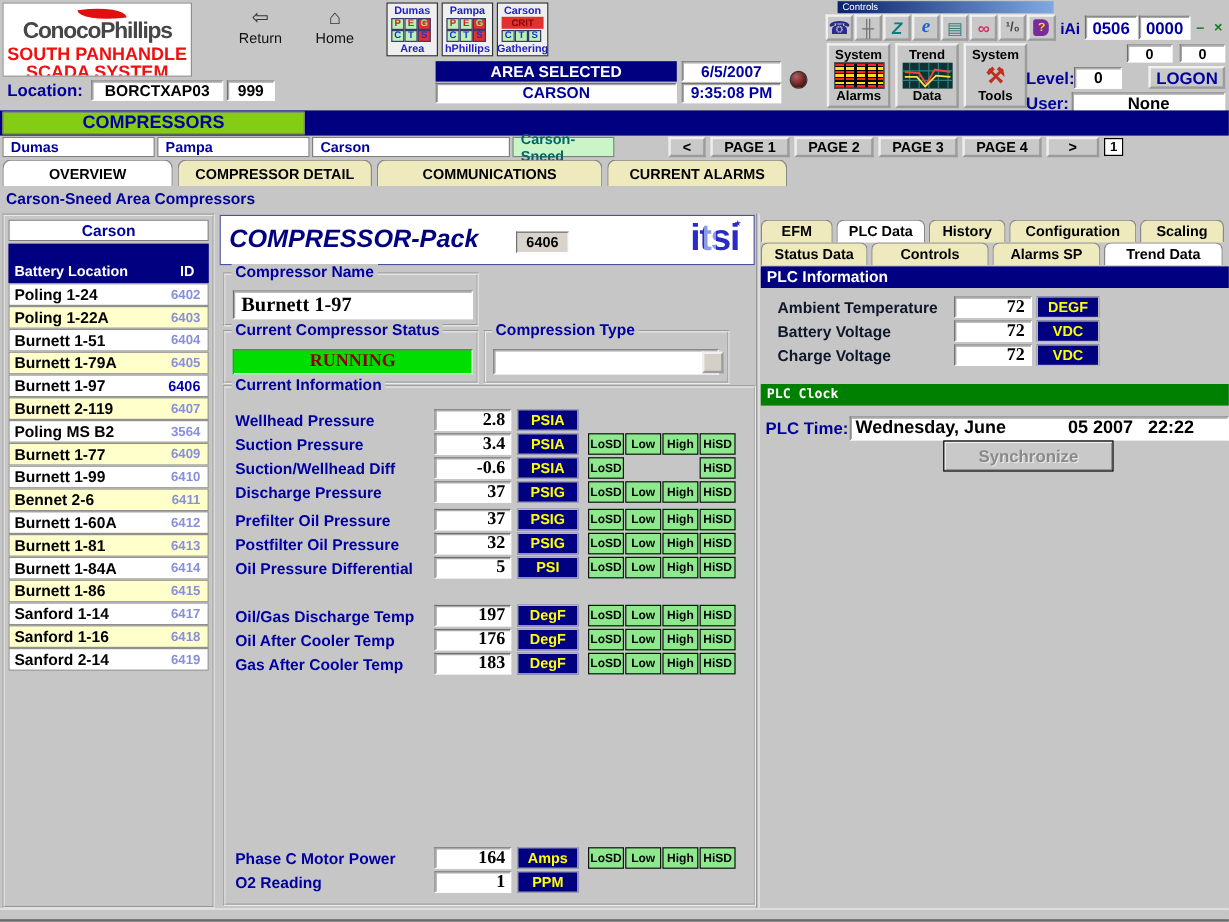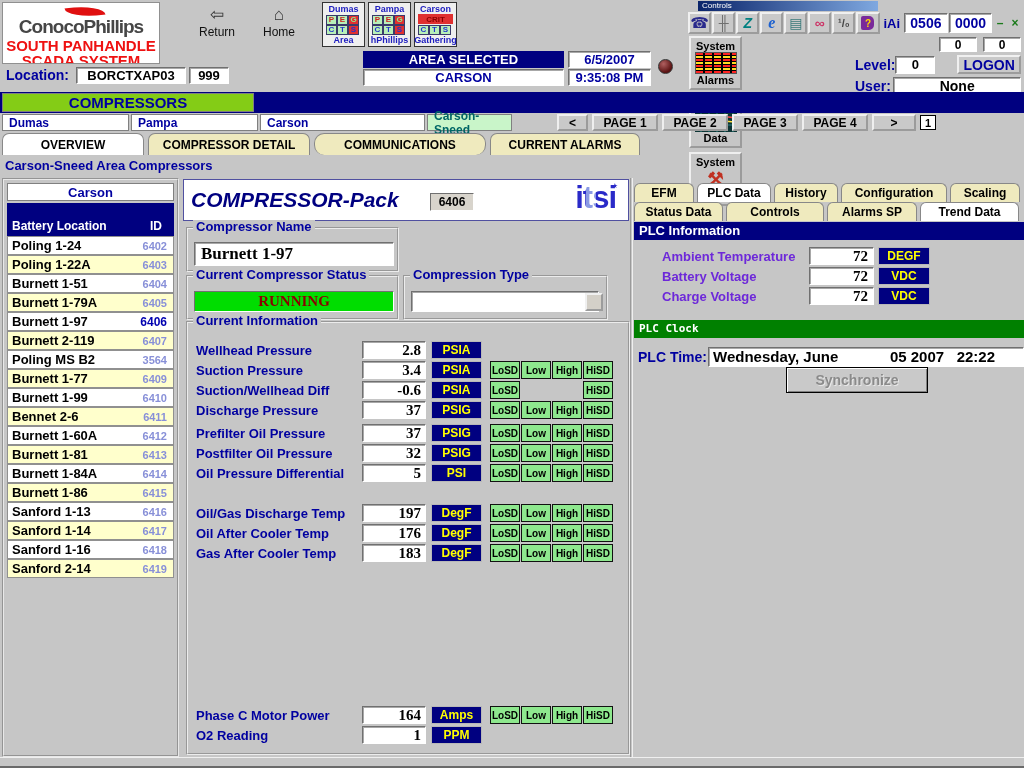--- a/index.html
+++ b/index.html
@@ -45,21 +45,21 @@
   .glyph-sliders { font-size:14px; color:#707070; }
   .glyph-z { font-weight:bold; font-size:14px; color:#008080; font-style:italic; }
   .glyph-e { font-family:"Liberation Serif",serif; font-weight:bold; font-style:italic; font-size:16px; color:#1e62d0; }
   .glyph-monitor { font-size:14px; color:#3a7a7a; }
   .glyph-ribbon { font-size:14px; color:#cc3366; font-weight:bold; }
   .glyph-io { font-size:11px; color:#444; font-weight:bold; }
   .book-shape { width:13px; height:14px; background:#7a2a9a; border-radius:2px 5px 5px 2px; color:#ffd700; font-size:10px; font-weight:bold; display:flex; align-items:center; justify-content:center; }
   .iai-label { font-weight:bold; font-size:13px; color:#0000a0; padding:0 3px; }
   .code-box { width:50px; height:20px; display:flex; align-items:center; justify-content:center; font-weight:bold; font-size:14px; color:#0000a0; }
   .win-btn { width:16px; height:15px; display:flex; align-items:center; justify-content:center; font-weight:bold; font-size:12px; color:#1a7a1a; }
-  .big-btns { position:absolute; left:689px; top:36px; display:flex; gap:4px;flex-direction:column; }
+  .big-btns { position:absolute; left:689px; top:36px; display:flex; gap:4px; }
   .big-btn { width:53px; height:54px; border:2px outset #efefef; background:#c6c6c6; display:flex; flex-direction:column; align-items:center; justify-content:space-between; padding:2px 1px; font-weight:bold; font-size:11px; color:#000; }
   .alarms-icon { width:42px; height:22px; border:1px solid #555;
      background:
       repeating-linear-gradient(90deg, rgba(0,0,0,0) 0 7px, #000 7px 9px),
       repeating-linear-gradient(180deg, #ff2222 0 2px, #000 2px 3px, #ffdd22 3px 5px, #000 5px 6px);
      background-color:#000; }
   .tools-glyph { font-size:18px; line-height:22px; color:#c03020; }
   .logon-area { position:absolute; left:855px; top:37px; width:166px; }
   .counters { display:flex; justify-content:flex-end; gap:6px; }
   .counter-box { width:38px; height:15px; display:flex; align-items:center; justify-content:center; font-weight:bold; font-size:12px; }
@@ -83,21 +83,21 @@
   .page-btn, .pager-arrow { height:17px; border:2px outset #efefef; background:#c9c9c9; font-weight:bold; font-size:12px; display:flex; align-items:center; justify-content:center; color:#000; }
   .pager-arrow { width:31px; }
   .pager-arrow.next { width:44px; }
   .page-btn { width:66px; }
   .page-ind { width:16px; height:15px; background:#fff; border:1px solid #000; font-weight:bold; font-size:11px; display:flex; align-items:center; justify-content:center; }
   #mtabs { position:absolute; left:2px; top:133px; height:22px; display:flex; }
   .tab { height:100%; background:#efeabe; border:1px solid #888; border-bottom:none; border-radius:7px 7px 0 0; display:flex; align-items:center; justify-content:center; font-weight:bold; font-size:12px; color:#000; margin-right:4px; }
   .tab.sel { background:#fff; }
   #mtabs .tab:nth-child(1){ width:142px; }
   #mtabs .tab:nth-child(2){ width:162px; }
-  #mtabs .tab:nth-child(3){ width:172px;border-radius:10px; }
+  #mtabs .tab:nth-child(3){ width:188px; }
   #mtabs .tab:nth-child(4){ width:150px; }
   #subtitle { position:absolute; left:5px; top:158px; color:#0000a0; font-weight:bold; font-size:13px; }
 
   
   #sidebar { position:absolute; left:2px; top:178px; width:177px; height:579px; border:2px groove #e8e8e8; padding:3px; }
   .side-title { height:18px; background:#fff; border:1px solid #808080; color:#0000a0; font-weight:bold; font-size:13px; display:flex; align-items:center; justify-content:center; }
   .side-head { margin-top:2px; height:33px; background:#000080; color:#fff; font-weight:bold; font-size:12px; display:flex; align-items:flex-end; justify-content:space-between; padding:3px 12px 3px 5px; }
   .side-row { height:19px; background:#fff; border:1px solid #909090; display:flex; align-items:center; justify-content:space-between; padding:0 6px 0 4px; }
   .side-row:nth-child(even) { background:#ffffcc; }
   .side-name { font-weight:bold; font-size:13px; color:#000; }
@@ -147,21 +147,21 @@
   #rtabs1 .tab:nth-child(3){ width:64px; }
   #rtabs1 .tab:nth-child(4){ width:106px; }
   #rtabs1 .tab:nth-child(5){ width:70px; }
   #rtabs2 .tab:nth-child(1){ width:89px; }
   #rtabs2 .tab:nth-child(2){ width:98px; }
   #rtabs2 .tab:nth-child(3){ width:90px; }
   #rtabs2 .tab:nth-child(4){ width:99px; }
   .plc-bar { margin-top:1px; height:18px; background:#000080; color:#fff; font-weight:bold; font-size:13px; line-height:18px; padding-left:5px; }
   .plc-rows { margin-top:6px; }
   .prow { height:20px; display:flex; align-items:center; padding-left:14px; }
-  .plabel { width:147px; color:#6d28d9; font-weight:bold; font-size:13px;margin-left:14px; }
+  .plabel { width:147px; color:#0f172a; font-weight:bold; font-size:13px; }
   .pval { width:65px; height:18px; font-family:"Liberation Serif",serif; font-weight:bold; font-size:15px; display:flex; align-items:center; justify-content:flex-end; padding-right:5px; }
   .punit { width:52px; height:18px; margin-left:4px; background:#000080; color:#ffff00; font-weight:bold; font-size:12px; display:flex; align-items:center; justify-content:center; border:1px solid #b8b8b8; }
   .clock-bar { margin-top:14px; height:18px; background:#008000; color:#fff; font-weight:bold; font-size:11px; line-height:18px; padding-left:5px; font-family:"DejaVu Sans Mono", monospace; }
   .ptime-row { margin-top:8px; height:21px; display:flex; align-items:center; }
   .ptime-label { width:74px; padding-left:4px; color:#0000a0; font-weight:bold; font-size:14px; }
   .ptime-box { flex:1; height:20px; display:flex; align-items:center; justify-content:space-between; font-weight:bold; font-size:15px; padding:0 28px 0 4px; white-space:pre;gap:34px; }
   .sync-btn { position:absolute; left:152px; top:184px; width:142px; height:26px; background:#c9c9c9; border:1px solid #000; box-shadow:inset 1px 1px 0 #fff, inset -1px -1px 0 #808080; color:#8a8a8a; font-weight:bold; font-size:14px; display:flex; align-items:center; justify-content:center; text-shadow:1px 1px 0 #e8e8e8; }
 
   #bottom-bar { position:absolute; left:0; top:757px; width:1024px; height:11px; background:#c6c6c6; border-top:1px solid #efefef; border-bottom:2px solid #6a6a6a; }
 </style>
@@ -404,24 +404,20 @@
   </div>
         <div class="side-row">
     <span class="side-name">Burnett 1-84A</span>
     <span class="side-id">6414</span>
   </div>
         <div class="side-row">
     <span class="side-name">Burnett 1-86</span>
     <span class="side-id">6415</span>
   </div>
         <div class="side-row">
-    <span class="side-name">Sanford 1-13</span>
-    <span class="side-id">6416</span>
-  </div>
-        <div class="side-row">
     <span class="side-name">Sanford 1-14</span>
     <span class="side-id">6417</span>
   </div>
         <div class="side-row">
     <span class="side-name">Sanford 1-16</span>
     <span class="side-id">6418</span>
   </div>
         <div class="side-row">
     <span class="side-name">Sanford 2-14</span>
     <span class="side-id">6419</span>

